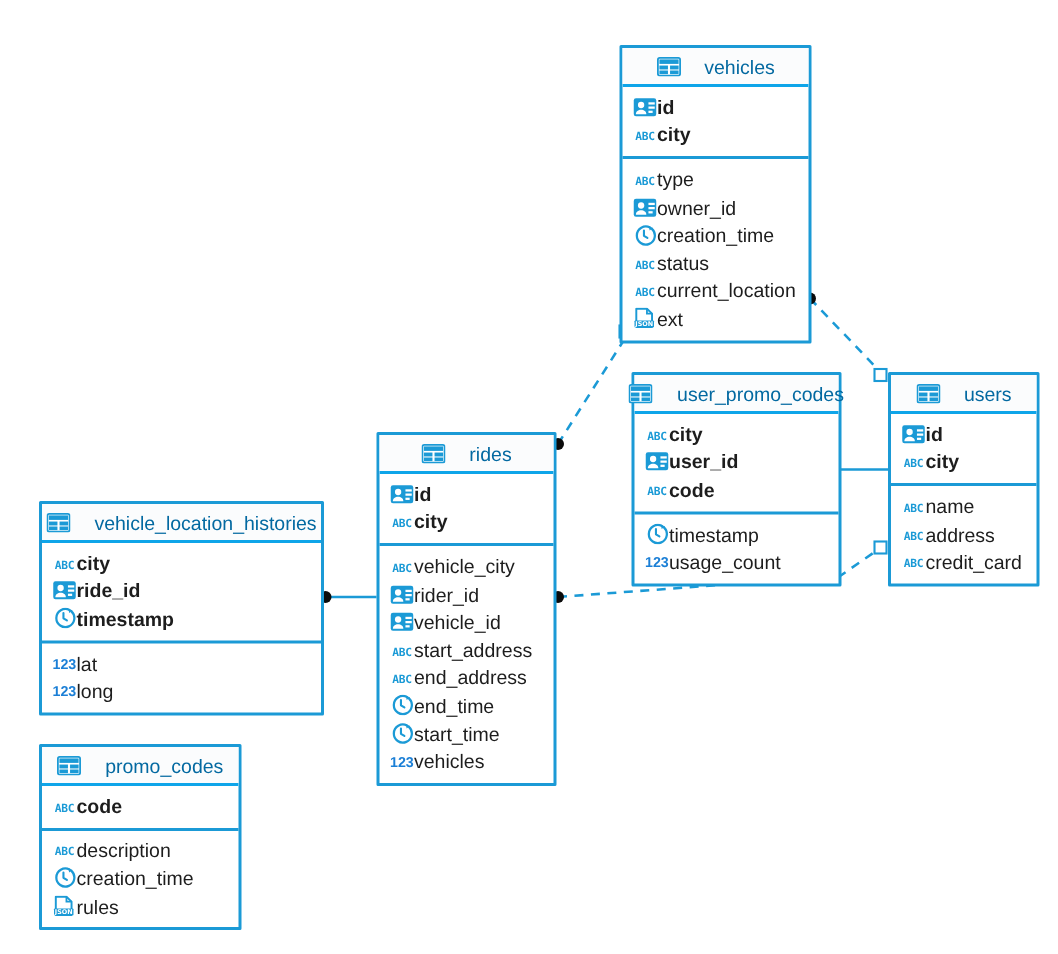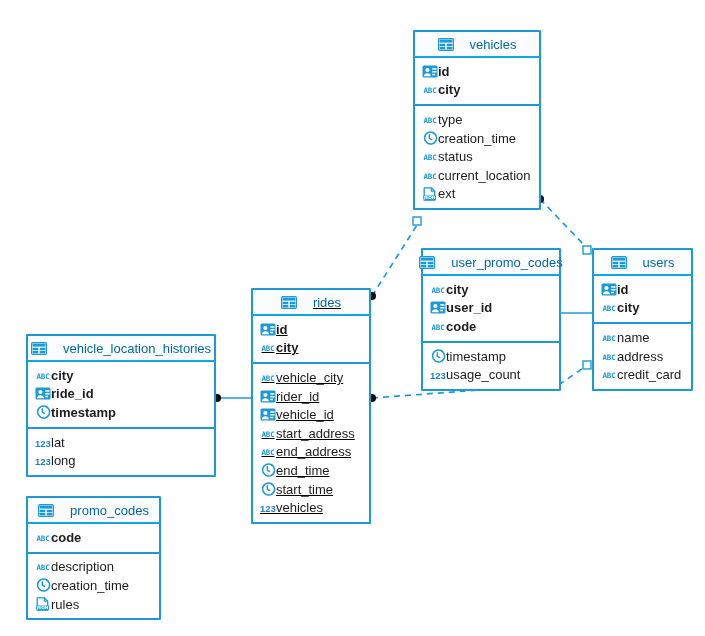--- a/index.html
+++ b/index.html
@@ -112,20 +112,33 @@
           <span>city</span>
         </div>
       </div>
       <div class="tbl-section">
         <div class="fld">
           <span class="ico-txt">ABC</span>
           <span>type</span>
         </div>
         <div class="fld">
           <span class="ico">
+            <svg width="16" height="13" viewBox="0 0 16 13">
+              <rect x="0.5" y="0.5" width="15" height="12" rx="1.5" fill="#1b9ad6"></rect>
+              <circle cx="5.4" cy="5" r="2.1" fill="#fff"></circle>
+              <path d="M1.9 11.2c0-2 1.6-3 3.5-3s3.5 1 3.5 3z" fill="#fff"></path>
+              <rect x="10.3" y="3.2" width="4.2" height="1.5" fill="#fff"></rect>
+              <rect x="10.3" y="6" width="4.2" height="1.5" fill="#fff"></rect>
+              <rect x="10.3" y="8.8" width="2.8" height="1.5" fill="#fff"></rect>
+            </svg>
+          </span>
+          <span>owner_id</span>
+        </div>
+        <div class="fld">
+          <span class="ico">
             <svg width="16" height="14" viewBox="0 0 16 14">
               <path d="M12.6 2.6 A6 6 0 1 1 11.3 1.7" fill="none" stroke="#1b9ad6" stroke-width="1.5" stroke-linecap="round"></path>
               <path d="M10.6 0.6 L13.4 2.0 L11.1 3.6 Z" fill="#1b9ad6"></path>
               <path d="M7.3 3.7 L7.3 7.2 L9.6 8.6" fill="none" stroke="#1b9ad6" stroke-width="1.4" stroke-linecap="round" stroke-linejoin="round"></path>
             </svg>
           </span>
           <span>creation_time</span>
         </div>
         <div class="fld">
           <span class="ico-txt">ABC</span>
@@ -243,21 +256,21 @@
         <div class="fld">
           <span class="ico-txt">ABC</span>
           <span>address</span>
         </div>
         <div class="fld">
           <span class="ico-txt">ABC</span>
           <span>credit_card</span>
         </div>
       </div>
     </div>
-    <div class="table-box" style="left: 251px; top: 288px; width: 120px; text-decoration: underline;">
+    <div class="table-box" style="left: 251px; top: 288px; width: 120px;">
       <div class="tbl-title">
         <span class="ico">
           <svg width="16" height="13" viewBox="0 0 16 13">
             <rect x="0.6" y="0.6" width="14.8" height="11.8" rx="1.2" fill="#fff" stroke="#1b9ad6" stroke-width="1.2"></rect>
             <rect x="1.6" y="1.6" width="12.8" height="3.0" fill="#1b9ad6"></rect>
             <rect x="1.6" y="5.7" width="5.7" height="2.6" fill="#1b9ad6"></rect>
             <rect x="8.7" y="5.7" width="5.7" height="2.6" fill="#1b9ad6"></rect>
             <rect x="1.6" y="9.0" width="5.7" height="2.4" fill="#1b9ad6"></rect>
             <rect x="8.7" y="9.0" width="5.7" height="2.4" fill="#1b9ad6"></rect>
           </svg>

